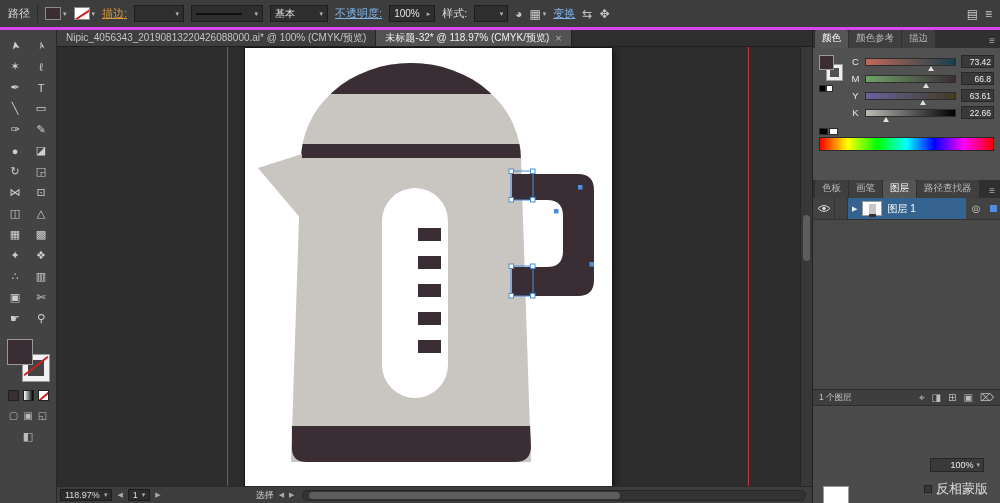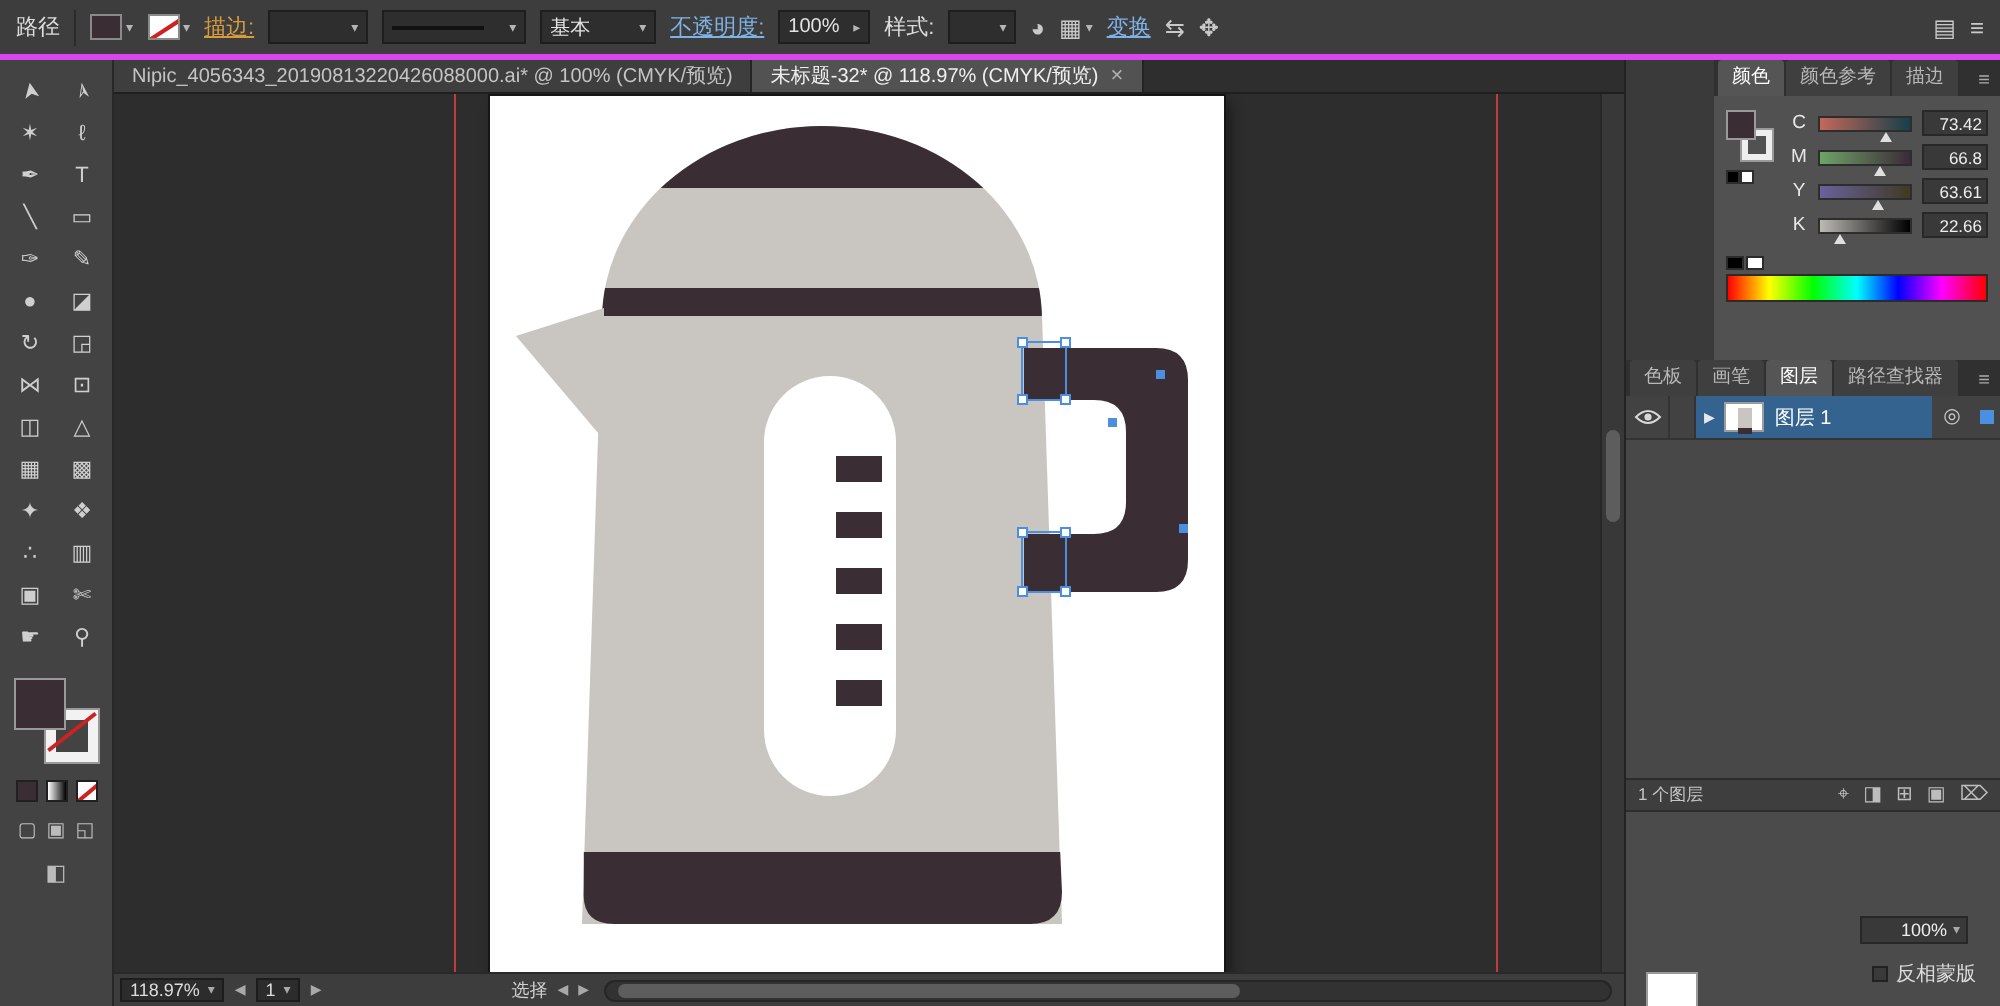--- a/index.html
+++ b/index.html
@@ -84,21 +84,21 @@
 
   
   .dock { position:absolute; top:30px; right:0; width:188px; bottom:0; background:#3a3a3a;
     border-left:1px solid #232323; font-size:10px; color:#ddd; }
   .ptabs { height:18px; background:#303030; display:flex; align-items:flex-end; gap:1px; padding:2px 2px 0 2px; }
   .ptab { padding:2px 7px 3px; background:#3f3f3f; color:#b8b8b8; border-radius:2px 2px 0 0;
     font-size:9.5px; white-space:nowrap; }
   .ptab.active { background:#555; color:#fff; }
   .pmenu { margin-left:auto; color:#a9a9a9; font-size:10px; padding:0 3px 2px; }
 
-  .panel-color { position:absolute; top:0; left:0; right:0; height:150px;margin-left:44px; }
+  .panel-color { position:absolute; top:0; left:0; right:0; height:150px; }
   .panel-color .pbody { position:absolute; top:18px; left:0; right:0; bottom:0; background:#515151; padding:5px 6px; }
   .color-main { display:flex; gap:6px; }
   .cproxy { position:relative; width:26px; height:40px; flex:0 0 26px; }
   .cproxy .pfill { position:absolute; left:0; top:2px; width:15px; height:15px; background:var(--kettle-dark);
     border:1px solid #9a9a9a; z-index:2; }
   .cproxy .pstroke { position:absolute; left:8px; top:12px; width:15px; height:15px; background:#515151;
     border:3px solid #eee; outline:1px solid #9a9a9a; }
   .cproxy .bw { position:absolute; left:0; top:32px; display:flex; }
   .cproxy .bw i { width:7px; height:7px; display:block; border:1px solid #2c2c2c; }
   .channels { flex:1; }
@@ -138,21 +138,21 @@
     border-top:1px solid #2c2c2c; display:flex; align-items:center; gap:7px; padding:0 6px;
     font-size:8.5px; color:#c6c6c6; }
   .layers-footer .ficons { margin-left:auto; display:flex; gap:7px; font-size:10px; color:#bdbdbd; }
 
   .panel-trans { position:absolute; top:375px; left:0; right:0; bottom:0; background:#4b4b4b;
     border-top:1px solid #2d2d2d; }
   .op-combo { position:absolute; right:16px; top:52px; width:54px; height:14px; background:#393939;
     border:1px solid #272727; color:#eee; font-size:9px; display:flex; align-items:center;
     justify-content:flex-end; gap:3px; padding:0 3px; }
   .invert { position:absolute; right:12px; top:74px; display:flex; align-items:center; gap:4px;
-    font-size:10px; color:#ddd; }
+    font-size:13px; color:#ddd; }
   .invert i { width:8px; height:8px; border:1px solid #222; background:#3a3a3a; display:block; }
   .tthumb1 { position:absolute; left:10px; top:80px; width:26px; height:26px; background:#fff; border:1px solid #9a9a9a; }
   .wm { position:absolute; left:2px; top:16px; display:flex; align-items:center; gap:2px;
     color:rgba(255,255,255,.93); pointer-events:none; }
   .wm .wm-text { font-size:30px; font-weight:bold; letter-spacing:1px; }
 </style>
 </head>
 <body>
 
 <div class="app">

